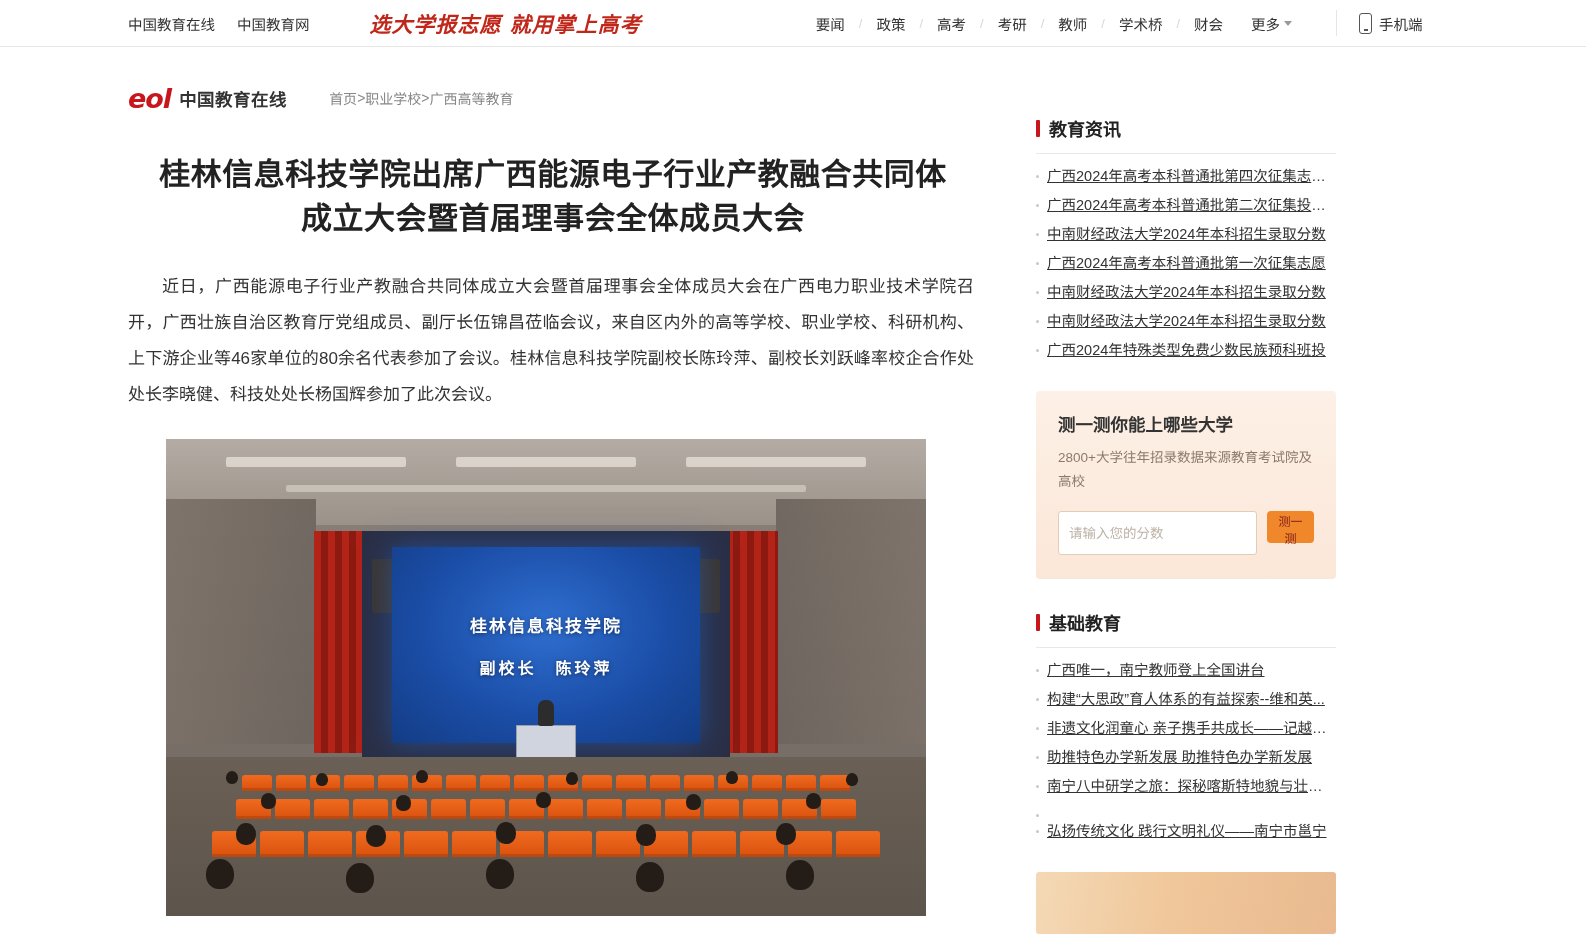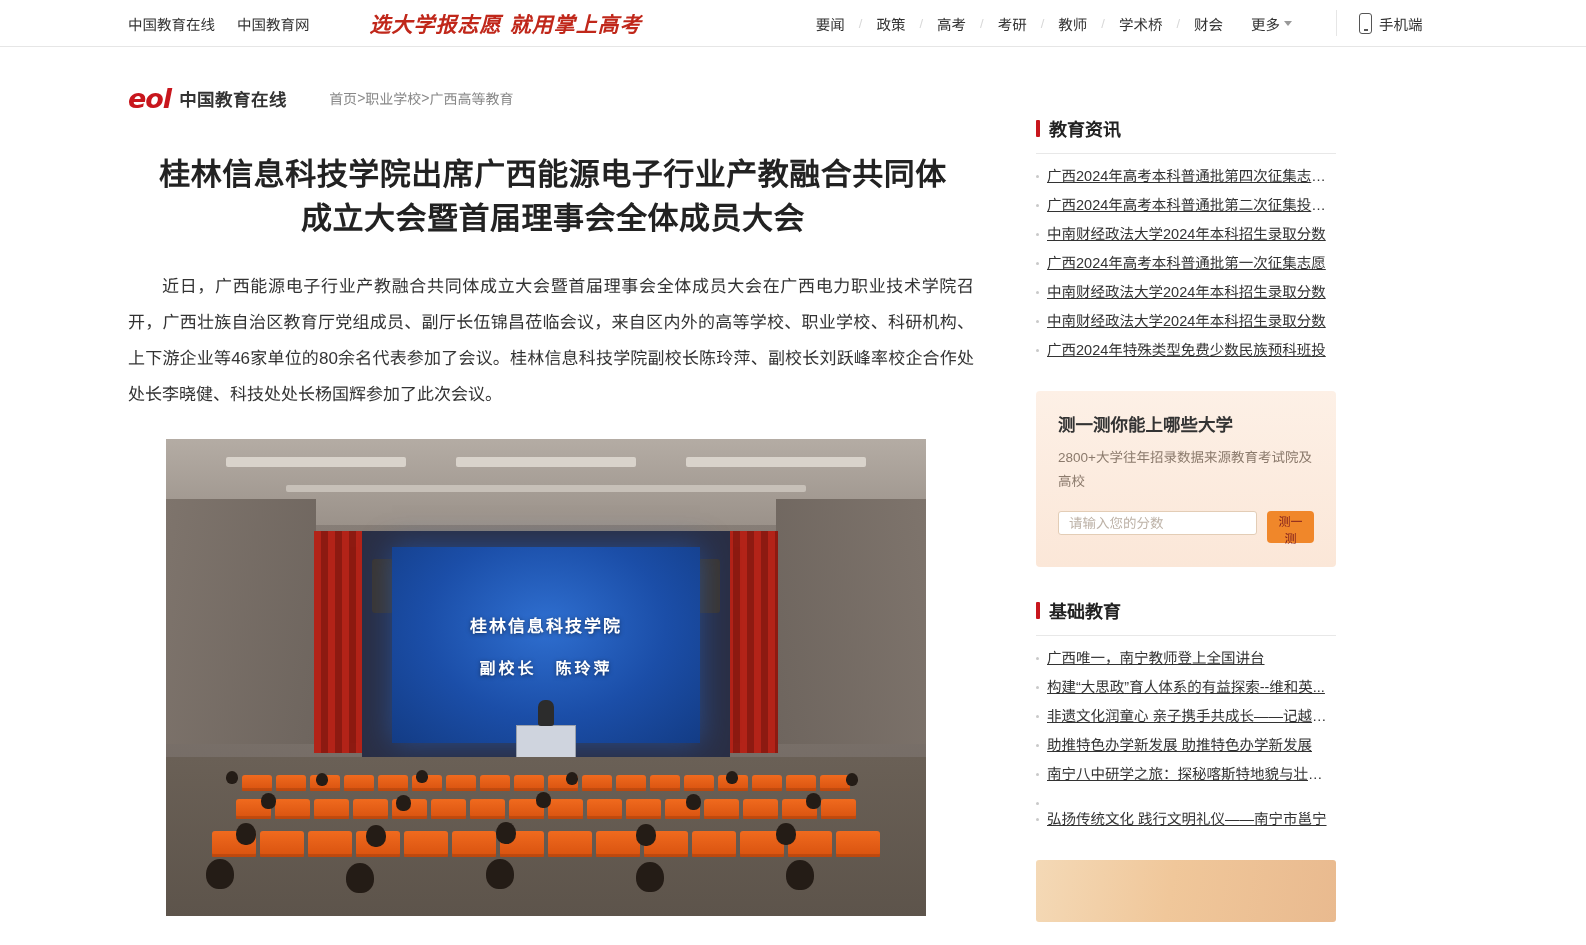--- a/index.html
+++ b/index.html
@@ -319,21 +319,21 @@
   .promo {
     background: linear-gradient(180deg, #fdf0e6 0%, #fbe7d8 100%);
     border-radius: 4px;
     padding: 20px 22px 24px 22px;
     margin-bottom: 30px;
   }
   .promo-title { font-size: 17.5px; color: #333; font-weight: bold; }
   .promo-sub { font-size: 13.5px; color: #8b7a6c; line-height: 1.75; margin-top: 10px; }
   .promo-form { display: flex; margin-top: 18px; gap: 10px; }
   .promo-input {
-    flex: 1; height: 24px; border: 1px solid #e3cdb6; background: #fff;
+    flex: 1; height: 44px; border: 1px solid #e3cdb6; background: #fff;
     border-radius: 3px; padding: 0 10px; font-size: 13.5px; color: #333;
     box-sizing: border-box; outline: none;
   }
   .promo-input::placeholder { color: #bdb2a7; }
   .promo-btn {
     width: 80px; height: 32px; background: #f0872a; color: #7f1d1d;
     border: none; border-radius: 4px; font-size: 12px; cursor: pointer;
     font-family: "Liberation Sans", sans-serif;
   }
   .bottom-banner {

